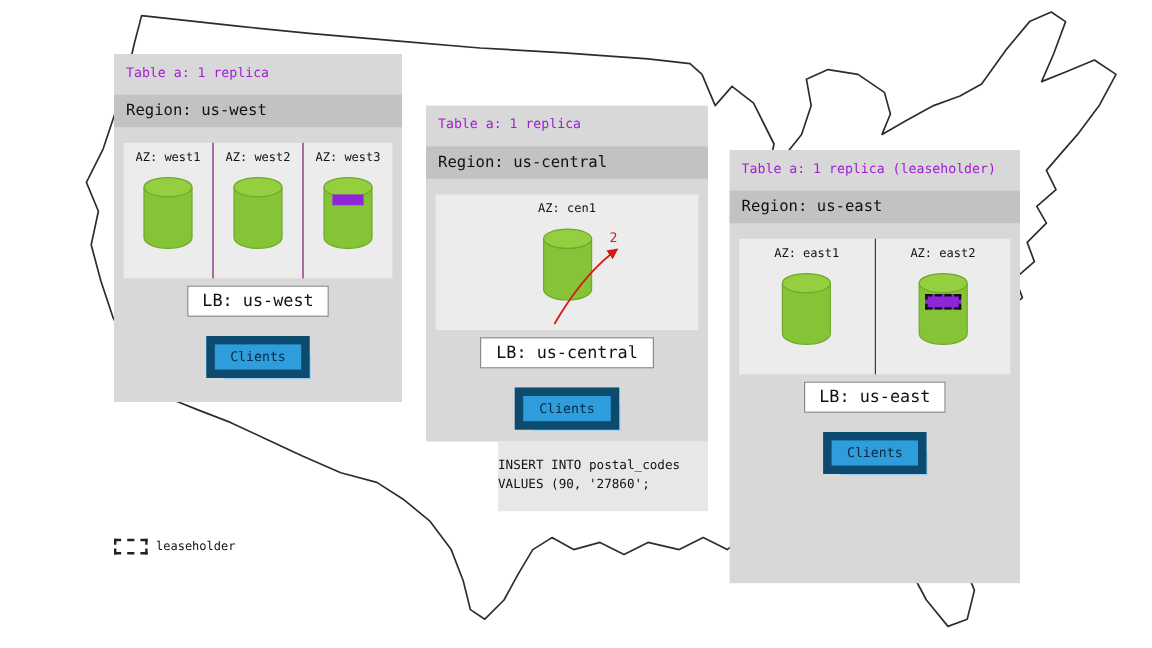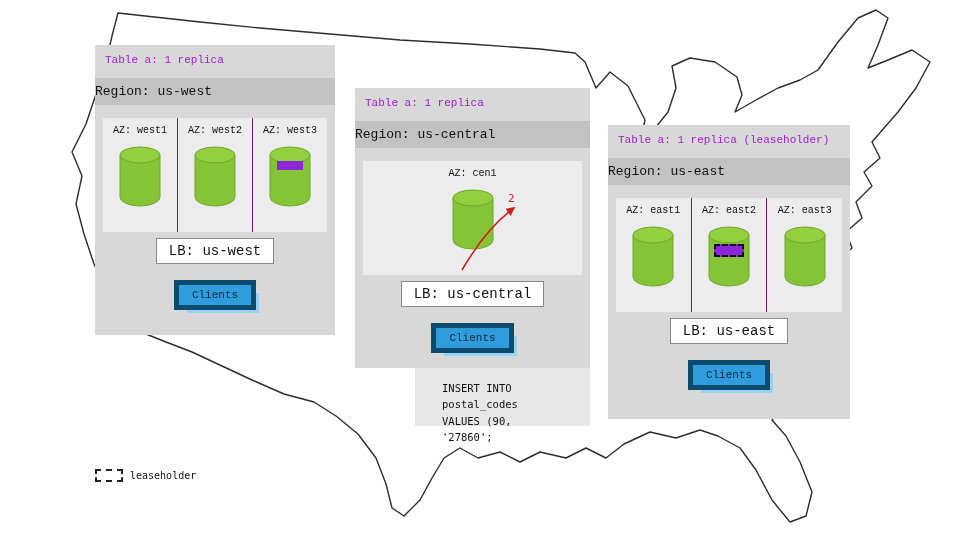--- a/index.html
+++ b/index.html
@@ -2,53 +2,53 @@
 <html><head>
 <meta charset="utf-8">
 <style>
   html,body{margin:0;padding:0;background:#fff;}
   #stage{position:relative;width:960px;height:540px;overflow:hidden;background:#fff;
          font-family:"DejaVu Sans Mono","Liberation Mono",monospace;color:#111;}
   svg.layer{position:absolute;left:0;top:0;pointer-events:none;}
   #map-layer{z-index:0;}
   #arrow-layer{z-index:30;}
 
-  .panel{position:absolute;background:#d8d8d8;z-index:10;font-family:Liberation Mono, monospace;}
+  .panel{position:absolute;background:#d8d8d8;z-index:10;}
   #panel-west{left:95px;top:45px;width:240px;height:290px;}
   #panel-central{left:355px;top:88px;width:235px;height:280px;}
-  #panel-east{left:608px;top:125px;width:242px;height:294px;}
+  #panel-east{left:608px;top:125px;width:242px;height:361px;}
 
   .panel-header{padding:9px 10px 12px;font-size:11px;color:#a020d0;white-space:nowrap;}
-  .region-bar{background:#c2c2c2;padding:6px 0;font-size:13px;color:#111;}
+  .region-bar{background:#c2c2c2;padding:6px 10px;font-size:13px;color:#111;}
 
   .az-wrap{margin:13px 8px 0;background:#ececec;display:flex;}
   .az{flex:1;text-align:center;padding:7px 0 18px;border-left:1px solid #701a75;}
   .az:first-child{border-left:none;}
   .az-label{font-size:10px;margin-bottom:9px;white-space:nowrap;}
   .cyl{position:relative;display:inline-block;width:46px;height:64px;}
   .range-tag{position:absolute;top:16px;left:50%;transform:translateX(-50%);
              width:26px;height:9px;background:#8d25d8;}
   .range-tag.leaseholder{top:19px;border:2px dashed #111;}
 
   .lb{margin:6px auto 0;width:max-content;background:#fff;border:1px solid #8a8a8a;
       padding:4px 12px;font-size:14px;}
 
   .clients{position:relative;margin:16px auto 0;width:max-content;background:#2f9ddb;
-           border:5px solid #0c4a6e;padding:4px 13px;font-size:11px;color:#062a45;}
+           border:7px solid #0c4a6e;padding:4px 13px;font-size:11px;color:#062a45;}
   .clients::before{content:"";position:absolute;inset:0;transform:translate(4px,4px);
            background:#2f9ddb;border:1px solid #fff;z-index:-1;}
   .clients::after{content:"";position:absolute;inset:0;transform:translate(8px,8px);
            background:#9bd0ef;z-index:-2;}
 
   #sql-box{position:absolute;left:415px;top:368px;width:175px;height:58px;z-index:10;
-           background:#e7e7e7;padding:12px 27px;box-sizing:border-box;font-size:10.5px;line-height:1.55;}
+           background:#e7e7e7;padding:12px 0;box-sizing:border-box;font-size:10.5px;line-height:1.55;}
 
   #arrow-label{position:absolute;left:508px;top:192px;z-index:31;color:#d11a1a;font-size:11px;}
 
-  #legend{position:absolute;left:95px;top:449px;z-index:10;display:flex;align-items:center;gap:7px;margin-top:20px;}
+  #legend{position:absolute;left:95px;top:449px;z-index:10;display:flex;align-items:center;gap:7px;}
   #legend .swatch{display:inline-block;width:24px;height:9px;background:#fff;border:2px dashed #222;}
   #legend .legend-text{font-size:10px;}
 </style>
 </head>
 <body>
 
 <div id="stage">
 
   <svg id="map-layer" class="layer" width="960" height="540">
     <path d="M118,13 L200,22 L260,28 L330,34 L400,40 L470,44 L540,49 L575,53 L585,62 L596,88 L610,72 L628,86 L645,120 L640,143 L652,132 L668,112 L676,88 L672,66 L690,58 L715,62 L737,77 L742,95 L735,112 L756,100 L778,88 L800,80 L818,70 L838,42 L858,18 L876,10 L888,18 L878,45 L868,68 L888,60 L912,50 L930,62 L916,88 L898,112 L884,128 L872,142 L880,158 L864,172 L872,186 L856,202 L862,218 L846,232 L852,248 L836,262 L842,278 L824,292 L830,308 L812,322 L800,340 L810,358 L792,374 L800,392 L784,406 L772,420 L786,436 L800,462 L812,492 L806,516 L790,522 L772,500 L756,470 L740,448 L718,436 L700,430 L676,438 L650,432 L624,444 L606,458 L586,448 L566,458 L540,452 L520,462 L500,452 L478,458 L460,448 L444,458 L432,478 L420,500 L404,516 L392,508 L386,484 L376,458 L358,434 L336,416 L314,402 L284,394 L252,380 L222,366 L192,352 L166,342 L146,334 L128,322 L108,294 L94,264 L84,234 L76,204 L82,176 L72,152 L86,124 L96,94 L106,62 L112,36 Z" fill="none" stroke="#2d2d2d" stroke-width="1.4" stroke-linejoin="round"></path>
@@ -129,30 +129,20 @@
       <div class="az">
         <div class="az-label">AZ: east2</div>
         <span class="cyl">
           <svg width="46" height="64" viewBox="0 0 46 64">
               <path d="M3,10 v42 a20,9 0 0 0 40,0 v-42" fill="#85c437" stroke="#6fa82c"></path>
               <ellipse cx="23" cy="10" rx="20" ry="8" fill="#93cf3e" stroke="#6fa82c"></ellipse>
             </svg>
           <span class="range-tag leaseholder"></span>
         </span>
       </div>
-      <div class="az">
-        <div class="az-label">AZ: east3</div>
-        <span class="cyl">
-          <svg width="46" height="64" viewBox="0 0 46 64">
-              <path d="M3,10 v42 a20,9 0 0 0 40,0 v-42" fill="#85c437" stroke="#6fa82c"></path>
-              <ellipse cx="23" cy="10" rx="20" ry="8" fill="#93cf3e" stroke="#6fa82c"></ellipse>
-            </svg>
-          
-        </span>
-      </div>
     </div>
     <div class="lb">LB: us-east</div>
     <div class="clients">Clients</div>
   </div>
 
   <div id="sql-box">
     <div>INSERT INTO postal_codes</div>
     <div>VALUES (90, '27860';</div>
   </div>
 

